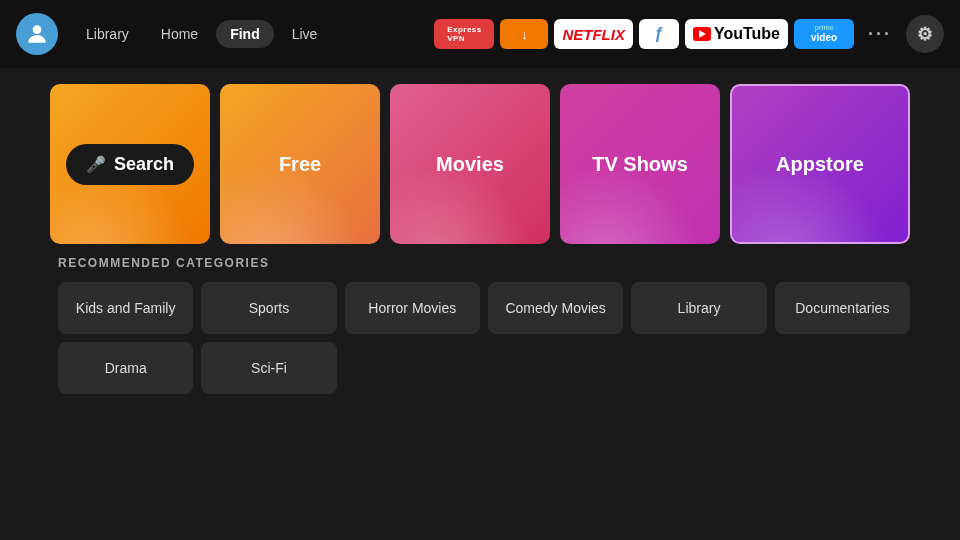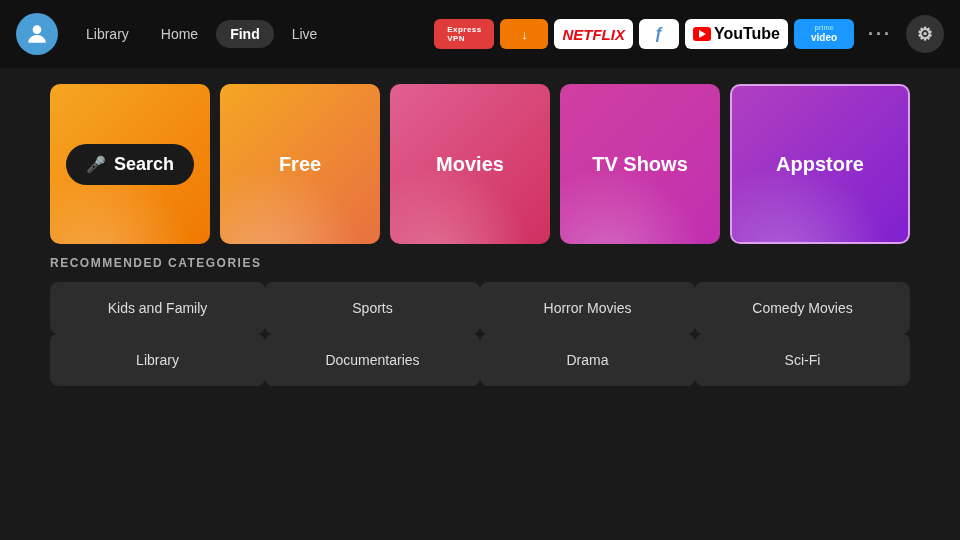--- a/index.html
+++ b/index.html
@@ -148,31 +148,33 @@
       color: #fff;
       z-index: 2;
     }
     .mic-icon {
       font-size: 16px;
     }
 
     
     .categories-section {
       padding: 0 50px;
+      margin-left: 8px;
     }
     .categories-title {
       font-size: 12px;
       font-weight: bold;
       letter-spacing: 1.5px;
       color: #aaa;
       margin-bottom: 12px;
     }
     .categories-grid {
       display: grid;
-      grid-template-columns: repeat(4, 1fr);
+      grid-template-columns: repeat(6, 1fr);
+      gap: 8px;
     }
     .category-item {
       background: #2d2d2d;
       border-radius: 8px;
       height: 52px;
       display: flex;
       align-items: center;
       justify-content: center;
       font-size: 14px;
       color: #ddd;

